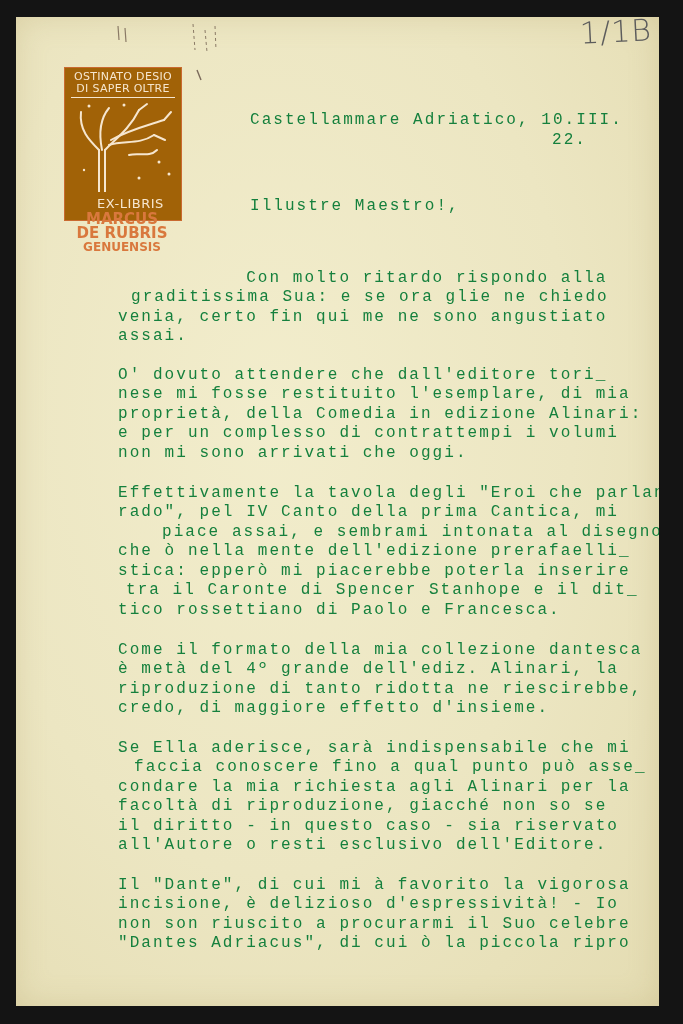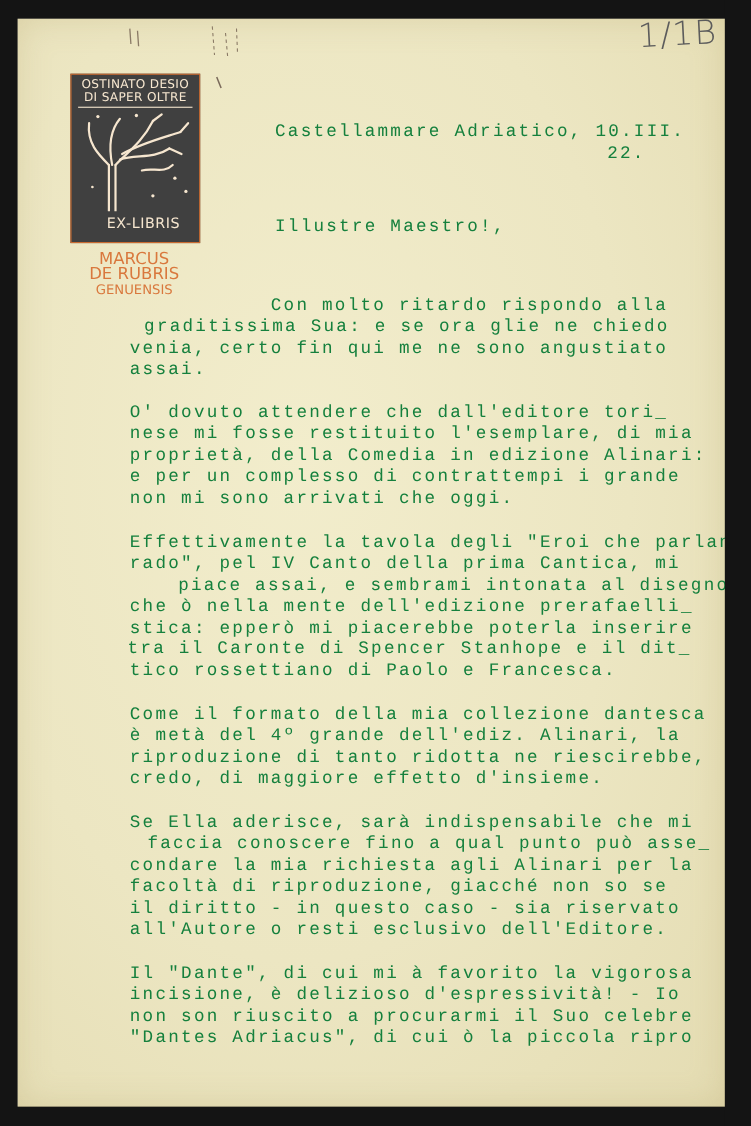--- a/index.html
+++ b/index.html
@@ -13,35 +13,35 @@
     box-shadow: inset 0 0 30px rgba(170,150,90,0.25);
   }
   .archive-mark {
     position:absolute; left:580px; top:14px;
     font-family:"DejaVu Sans", sans-serif; font-size:30px; color:#5c5c5c;
     letter-spacing:1px; transform:rotate(-3deg); font-weight:300;
   }
   .pencil-marks { position:absolute; left:115px; top:20px; width:120px; height:70px; }
   .stamp {
     position:absolute; left:64px; top:67px; width:116px; height:152px;
-    background:#404040; border:1px solid #c96a30;
+    background:#a16207; border:1px solid #c96a30;
   }
   .stamp-motto {
     position:absolute; left:0; top:3px; width:116px; text-align:center;
     font-family:"DejaVu Sans", sans-serif; font-size:11px; line-height:12px; color:#f6e6cf;
     letter-spacing:0.3px;
   }
   .stamp-rule { position:absolute; left:6px; right:6px; top:29px; height:1px; background:#f6e6cf; }
   .stamp-exlibris {
     position:absolute; left:32px; top:128px; font-family:"DejaVu Sans", sans-serif;
     font-size:13px; color:#f6e6cf; letter-spacing:0.5px;
   }
   .owner {
-    position:absolute; left:62px; top:228px; width:120px; text-align:center;
-    font-family:"DejaVu Sans", sans-serif; color:#d9783d; font-size:15px; line-height:14px;
+    position:absolute; left:62px; top:212px; width:120px; text-align:center;
+    font-family:"DejaVu Sans", sans-serif; color:#d9783d; font-size:15px; line-height:14px;font-weight:bold;
   }
   .owner .l3 { font-size:12px; }
   .tline {
     position:absolute; white-space:pre; color:#15803d;
     font-size:16px; letter-spacing:2.05px; line-height:19px;
   }
   .edge-dark { position:absolute; right:0; top:0; width:24px; height:1024px; background:#141414; }
 </style>
 </head>
 <body>
@@ -97,29 +97,29 @@
 <div class="tline" style="left:250px;top:197px;">Illustre Maestro!,</div>
 
 <div class="tline" style="left:118px;top:269px;">           Con molto ritardo rispondo alla</div>
 <div class="tline" style="left:118px;top:288px;margin-left:13px;">graditissima Sua: e se ora glie ne chiedo</div>
 <div class="tline" style="left:118px;top:308px;">venia, certo fin qui me ne sono angustiato</div>
 <div class="tline" style="left:118px;top:327px;text-align:center;">assai.</div>
 
 <div class="tline" style="left:118px;top:366px;">O' dovuto attendere che dall'editore tori_</div>
 <div class="tline" style="left:118px;top:385px;">nese mi fosse restituito l'esemplare, di mia</div>
 <div class="tline" style="left:118px;top:405px;">proprietà, della Comedia in edizione Alinari:</div>
-<div class="tline" style="left:118px;top:424px;">e per un complesso di contrattempi i grande</div>
+<div class="tline" style="left:118px;top:424px;">e per un complesso di contrattempi i volumi</div>
 <div class="tline" style="left:118px;top:444px;">non mi sono arrivati che oggi.</div>
 
 <div class="tline" style="left:118px;top:484px;">Effettivamente la tavola degli "Eroi che parlan</div>
 <div class="tline" style="left:118px;top:503px;">rado", pel IV Canto della prima Cantica, mi</div>
 <div class="tline" style="left:118px;top:523px;margin-left:44px;">piace assai, e sembrami intonata al disegno</div>
 <div class="tline" style="left:118px;top:542px;text-align:center;">che ò nella mente dell'edizione prerafaelli_</div>
 <div class="tline" style="left:118px;top:562px;">stica: epperò mi piacerebbe poterla inserire</div>
-<div class="tline" style="left:116px;top:581px;">tra il Caronte di Spencer Stanhope e il dit_</div>
+<div class="tline" style="left:126px;top:581px;">tra il Caronte di Spencer Stanhope e il dit_</div>
 <div class="tline" style="left:118px;top:601px;">tico rossettiano di Paolo e Francesca.</div>
 
 <div class="tline" style="left:118px;top:641px;">Come il formato della mia collezione dantesca</div>
 <div class="tline" style="left:118px;top:660px;">è metà del 4º grande dell'ediz. Alinari, la</div>
 <div class="tline" style="left:118px;top:680px;">riproduzione di tanto ridotta ne riescirebbe,</div>
 <div class="tline" style="left:118px;top:699px;">credo, di maggiore effetto d'insieme.</div>
 
 <div class="tline" style="left:118px;top:739px;">Se Ella aderisce, sarà indispensabile che mi</div>
 <div class="tline" style="left:118px;top:758px;margin-left:16px;">faccia conoscere fino a qual punto può asse_</div>
 <div class="tline" style="left:118px;top:778px;">condare la mia richiesta agli Alinari per la</div>

